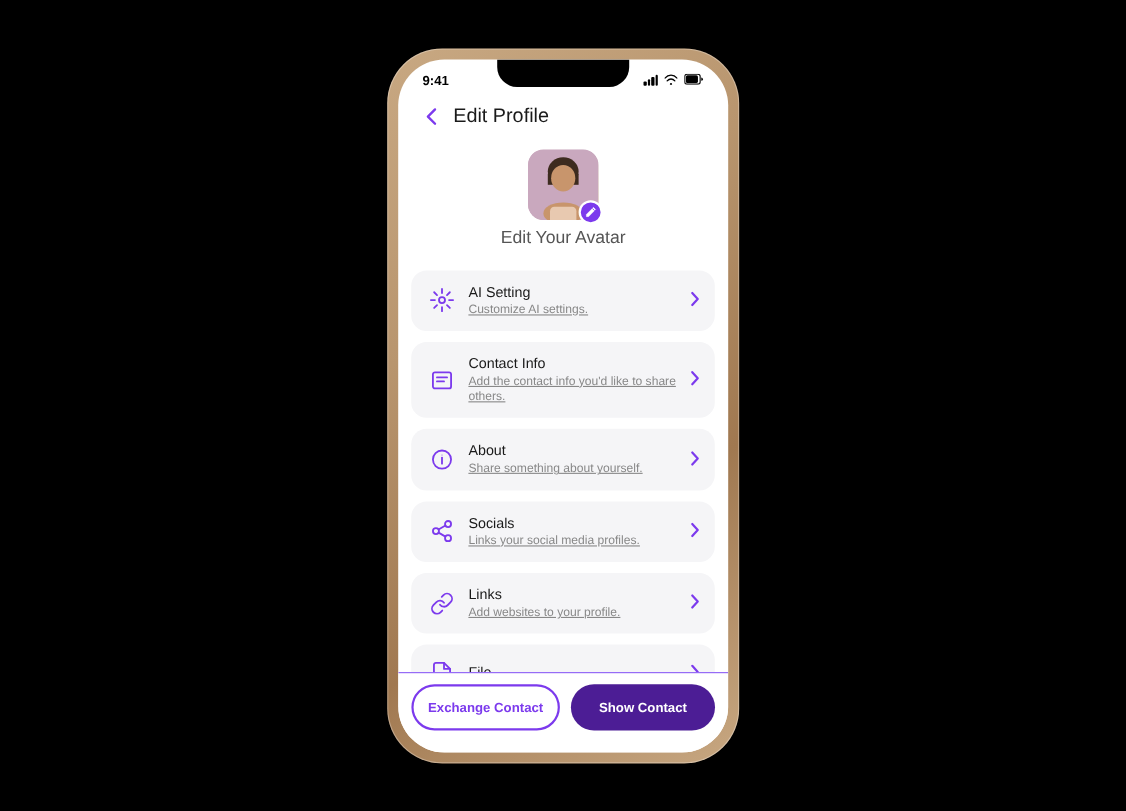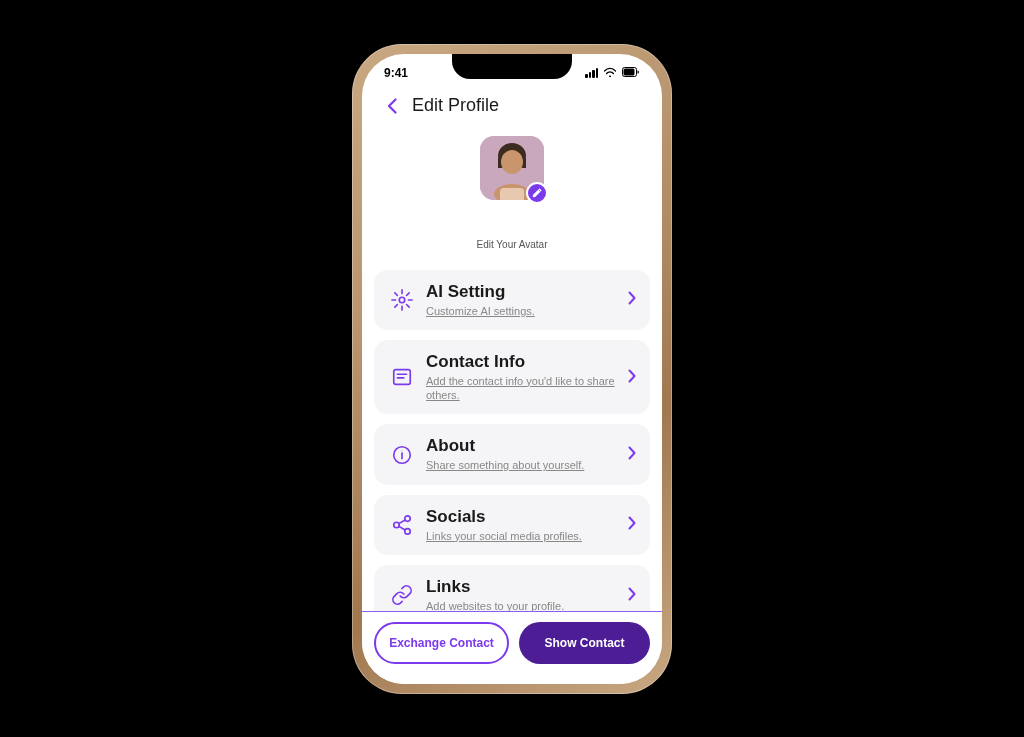--- a/index.html
+++ b/index.html
@@ -46,21 +46,21 @@
       height: 25px;
       background: #000;
       border-radius: 0 0 18px 18px;
       z-index: 10;
     }
 
     
     .status-bar {
       display: flex;
       justify-content: space-between;
-      align-items: center;
+      align-items: flex-end;
       padding: 8px 22px 4px;
       font-size: 11px;
       font-weight: 600;
       color: #000;
       flex-shrink: 0;
       margin-top: 4px;
     }
 
     .status-time { font-weight: 700; font-size: 12px; }
 
@@ -145,24 +145,23 @@
       border-radius: 50%;
       display: flex;
       align-items: center;
       justify-content: center;
       border: 2px solid #fff;
       color: #fff;
       font-size: 10px;
     }
 
     .avatar-label {
-      font-size: 10px;
+      font-size: 16px;
       color: #555;
       font-weight: 500;
-      margin-top: 31px;
     }
 
     
     .scroll-content {
       flex: 1;
       overflow-y: auto;
       padding: 4px 12px 8px;
     }
 
     .scroll-content::-webkit-scrollbar { display: none; }
@@ -193,22 +192,22 @@
     .menu-icon svg {
       width: 22px;
       height: 22px;
     }
 
     .menu-text {
       flex: 1;
     }
 
     .menu-title {
-      font-size: 17px;
-      font-weight: 700;
+      font-size: 13px;
+      font-weight: 400;
       color: #1a1a1a;
       margin-bottom: 2px;
     }
 
     .menu-subtitle {
       font-size: 11px;
       color: #888;
       line-height: 1.3;
       text-decoration: underline;
     }

